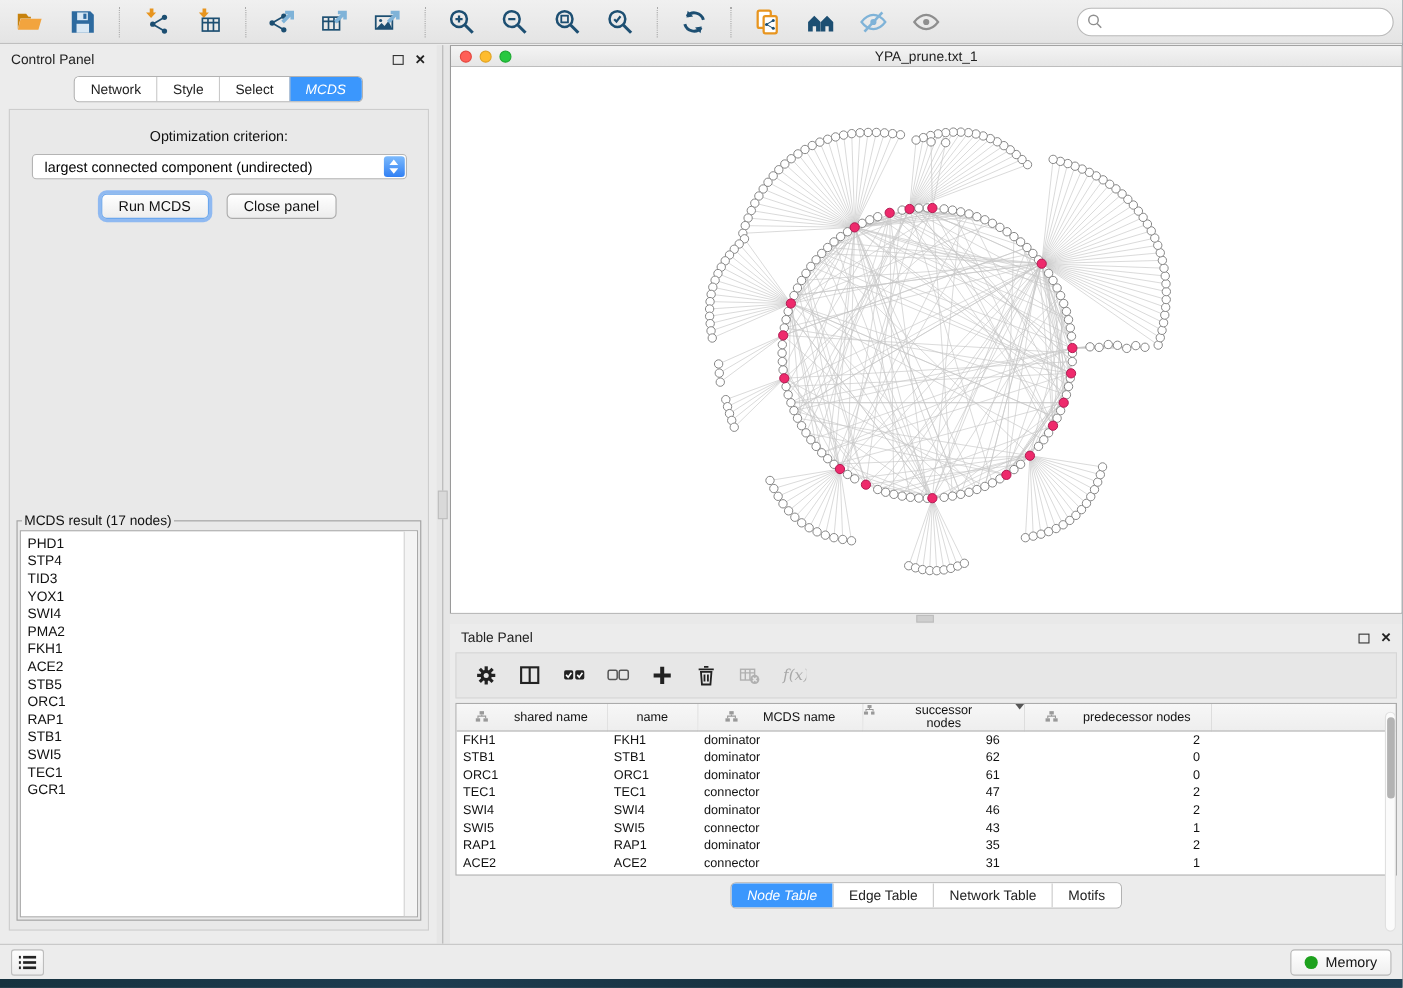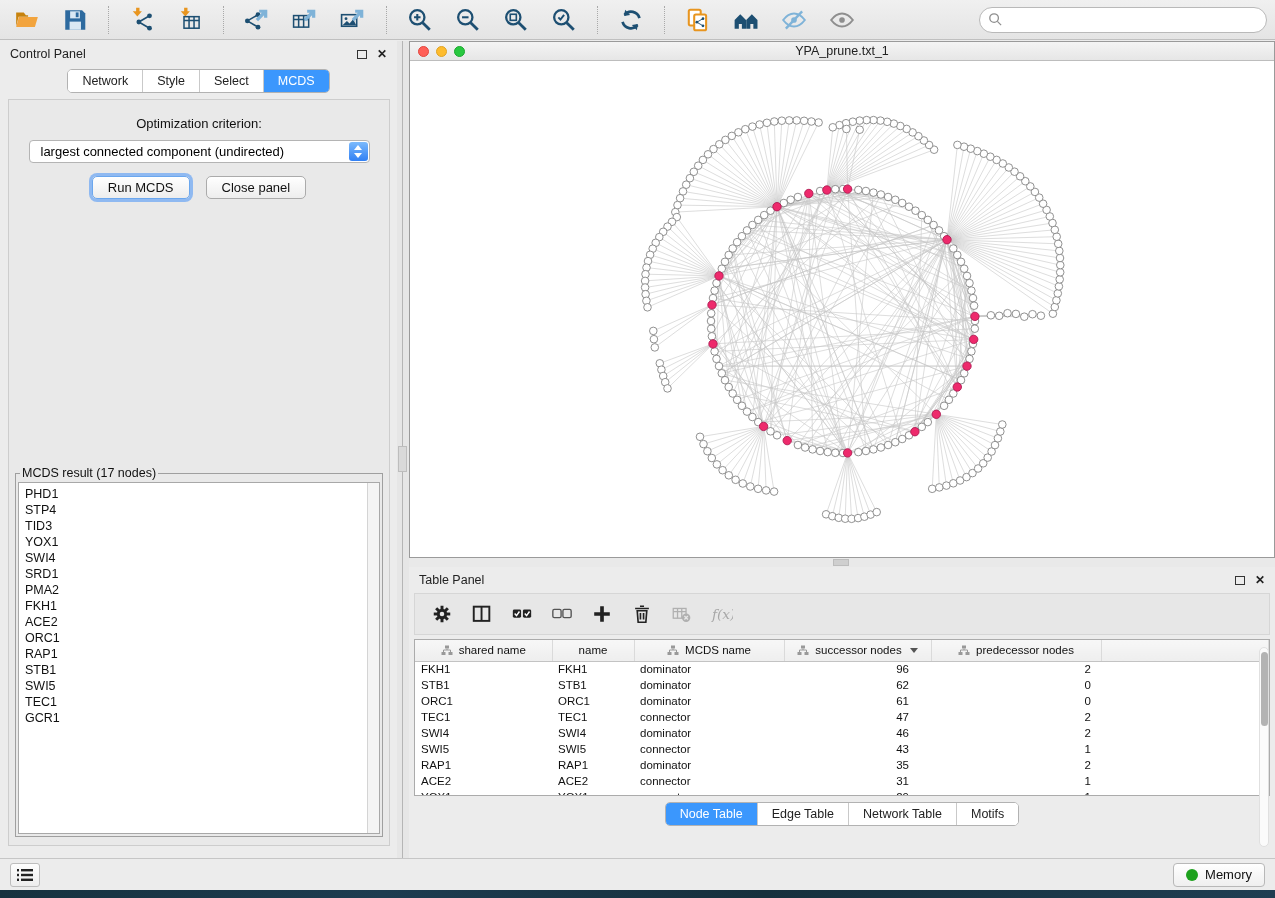--- a/index.html
+++ b/index.html
@@ -30,21 +30,21 @@
   .panel-header { height:26px; display:flex; align-items:center; padding:0 10px;
     font-size:12.5px; color:#222; }
   .panel-header .win-btns { margin-left:auto; display:flex; align-items:center; gap:10px; }
   .float-btn { width:10px; height:9px; border:1.5px solid #333; background:transparent; display:inline-block; cursor:pointer; }
   .close-btn { font-size:12px; font-weight:bold; color:#222; cursor:pointer; line-height:10px; background:none; border:none; }
   #cp-tabs-row { height:28px; display:flex; justify-content:center; align-items:center; }
   .seg { display:inline-flex; border:1px solid #b2b2b2; border-radius:5px; background:#fff; overflow:hidden; }
   .seg button { padding:3px 14px; font-size:12.5px; background:#fff; border:none;
     border-left:1px solid #c9c9c9; color:#222; cursor:pointer; line-height:16px; }
   .seg button:first-child { border-left:none; }
-  .seg button.active { background:#3b97fd; color:#fff; }
+  .seg button.active { background:#3b97fd; color:#fff;font-style:italic; }
   #cp-body { position:absolute; left:8px; right:7px; top:58px; bottom:12px;
     background:#e9e9e9; border:1px solid #cdcdcd; }
   #opt-label { margin-top:16px; text-align:center; font-size:13px; color:#111; }
   #criterion { position:relative; margin:9px auto 0 auto; width:341px; height:23px;
     background:#fff; border:1px solid #b4b4b4; border-radius:4px; font-size:13px;
     line-height:21px; padding-left:11px; cursor:default; }
   #criterion .stepper { position:absolute; right:1px; top:1px; width:19px; height:19px;
     background:linear-gradient(#7cbafc,#3180f4); border-radius:3px; }
   .stepper .up, .stepper .dn { position:absolute; left:5px; width:0; height:0;
     border-left:4.5px solid transparent; border-right:4.5px solid transparent; }
@@ -97,21 +97,21 @@
   .tp-btn { width:26px; height:26px; border:none; background:transparent; display:flex;
     align-items:center; justify-content:center; cursor:pointer; }
   .tp-btn svg { width:22px; height:22px; display:block; }
   .tp-btn.disabled { cursor:default; }
   #tp-table-wrap { position:absolute; left:5px; right:5px; top:72px; bottom:62px;
     background:#fff; border:1px solid #ababab; overflow:hidden; }
   table#node-table { border-collapse:collapse; width:100%; table-layout:fixed; }
   #node-table th { height:21px; background:linear-gradient(#f7f7f7,#eeeeee);
     border-bottom:1px solid #c3c3c3; border-right:1px solid #dadada;
     font-size:11.5px; font-weight:normal; color:#111; text-align:center; position:relative; }
-  #node-table th .th-inner { display:flex; align-items:center; justify-content:center; gap:6px; }
+  #node-table th .th-inner { display:flex; align-items:flex-start; justify-content:center; gap:23px; }
   #node-table td { height:16px; font-size:11.5px; color:#111; padding:0 6px; white-space:nowrap; overflow:hidden; }
   #node-table td.num { text-align:right; }
   #node-table td:nth-child(4) { padding-right:22px; }
   #node-table td:nth-child(5) { padding-right:10px; }
   .sort-chevron { width:0; height:0; border-left:4px solid transparent; border-right:4px solid transparent;
     border-top:5px solid #555; display:inline-block; margin-left:2px; }
   #tp-scrollbar { position:absolute; right:6px; top:80px; width:10px; height:200px;
     background:#fbfbfb; border:1px solid #e0e0e0; border-radius:5px; }
   #tp-thumb { position:absolute; left:0.5px; top:4px; width:7px; height:74px; background:#b3b3b3; border-radius:4px; }
   #tp-tabs-row { position:absolute; left:0; right:0; bottom:32px; display:flex; justify-content:center; }
@@ -354,24 +354,24 @@
         </div>
         <fieldset id="mcds-fieldset">
           <legend>MCDS result (17 nodes)</legend>
           <div id="mcds-list-wrap">
             <ul id="mcds-list">
                 <li>PHD1</li>
                 <li>STP4</li>
                 <li>TID3</li>
                 <li>YOX1</li>
                 <li>SWI4</li>
-                <li>SRD1</li>
                 <li>PMA2</li>
                 <li>FKH1</li>
                 <li>ACE2</li>
+                <li>STB5</li>
                 <li>ORC1</li>
                 <li>RAP1</li>
                 <li>STB1</li>
                 <li>SWI5</li>
                 <li>TEC1</li>
                 <li>GCR1</li>
               </ul>
             <div id="mcds-scroll"></div>
           </div>
         </fieldset>

